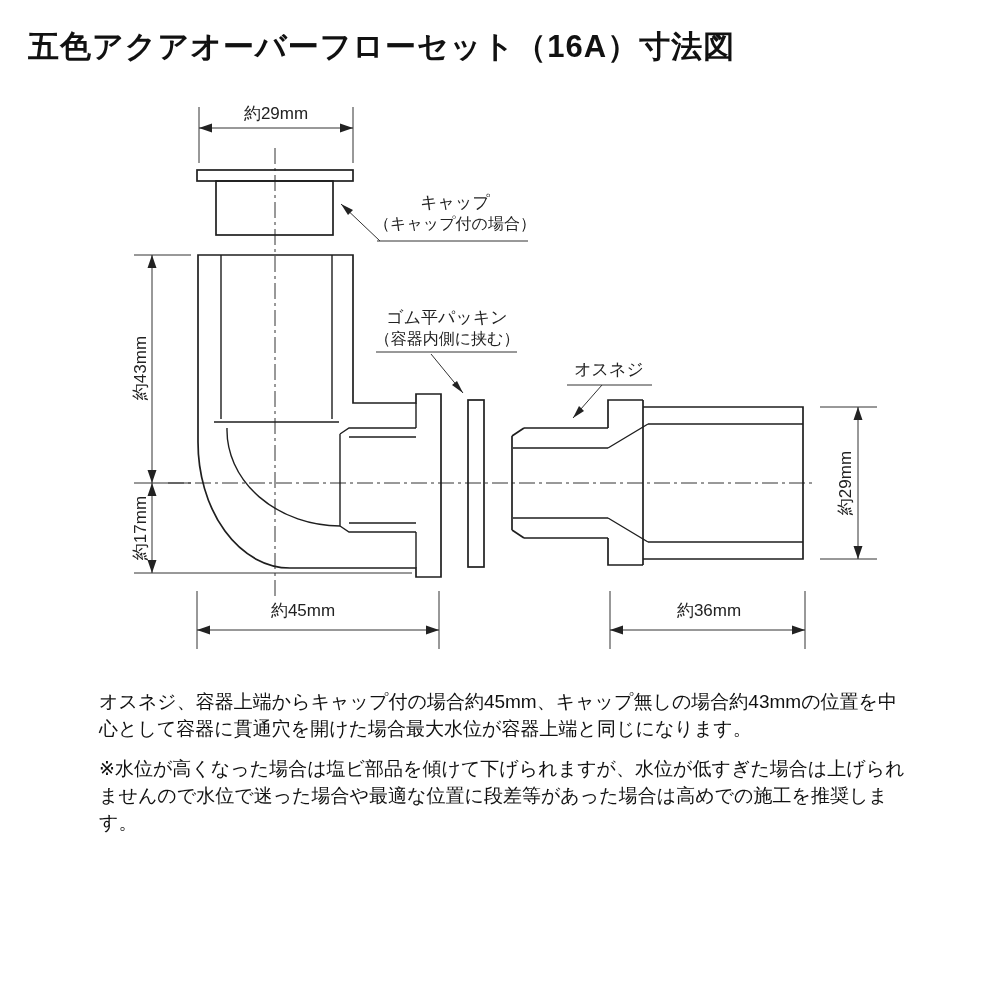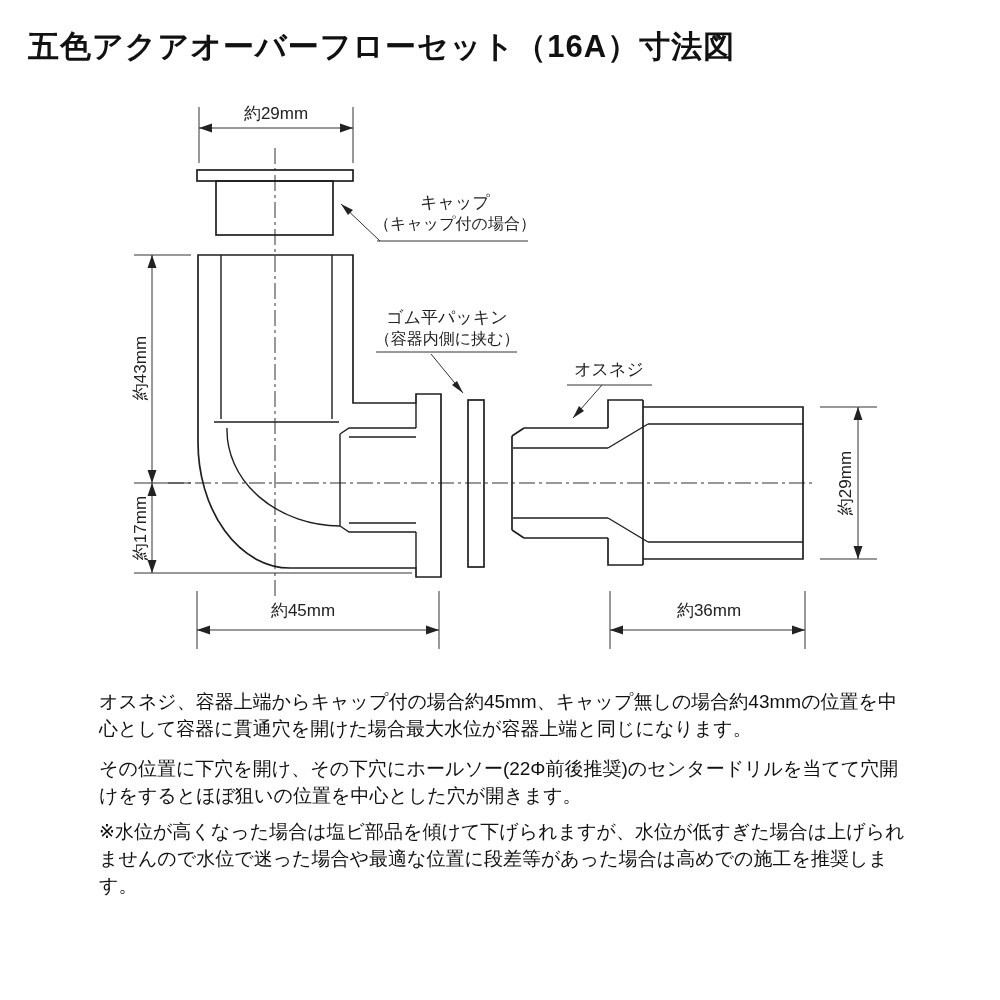--- a/index.html
+++ b/index.html
@@ -119,17 +119,16 @@
 
     <g>
       <text class="lbltxt" x="609" y="375" text-anchor="middle">オスネジ</text>
       <path class="thin" d="M567,385 H652 M602,385 L573,418"></path>
       <polygon class="ah" points="573,418 579,406 584,411"></polygon>
     </g>
   </svg>
 
   <div id="notes">
     <p class="note-p gap13">オスネジ、容器上端からキャップ付の場合約45mm、キャップ無しの場合約43mmの位置を中心として容器に貫通穴を開けた場合最大水位が容器上端と同じになります。</p>
-    <p class="note-p gap9">その位置に下穴を開け、その下穴にホールソー(22Φ前後推奨)のセンタードリルを当てて穴開けをするとほぼ狙いの位置を中心とした穴が開きます。</p>
     <p class="note-p">※水位が高くなった場合は塩ビ部品を傾けて下げられますが、水位が低すぎた場合は上げられませんので水位で迷った場合や最適な位置に段差等があった場合は高めでの施工を推奨します。</p>
   </div>
 
 </div>
 
 </body></html>

